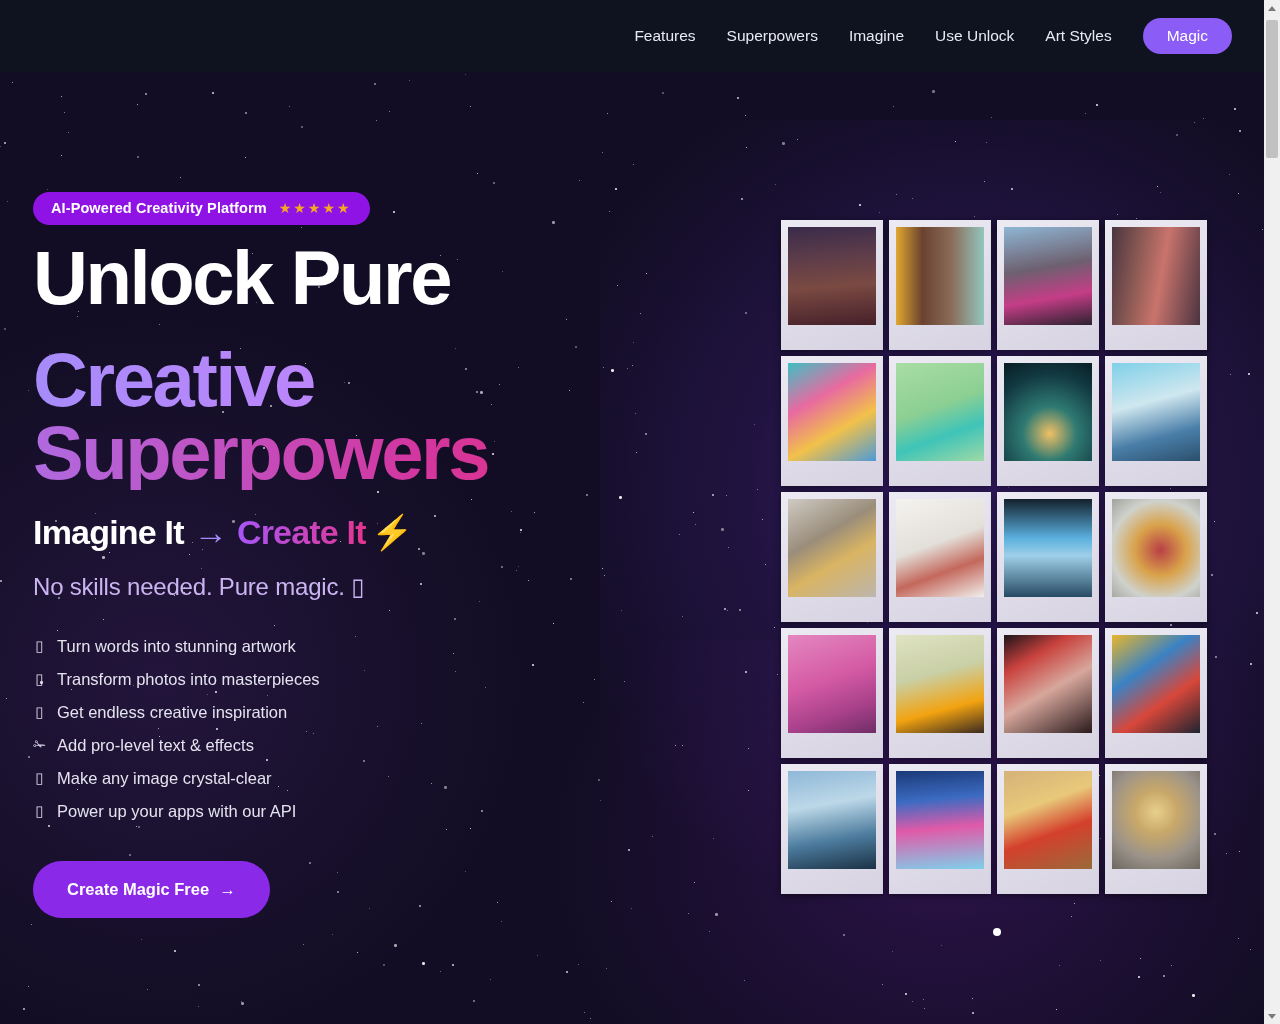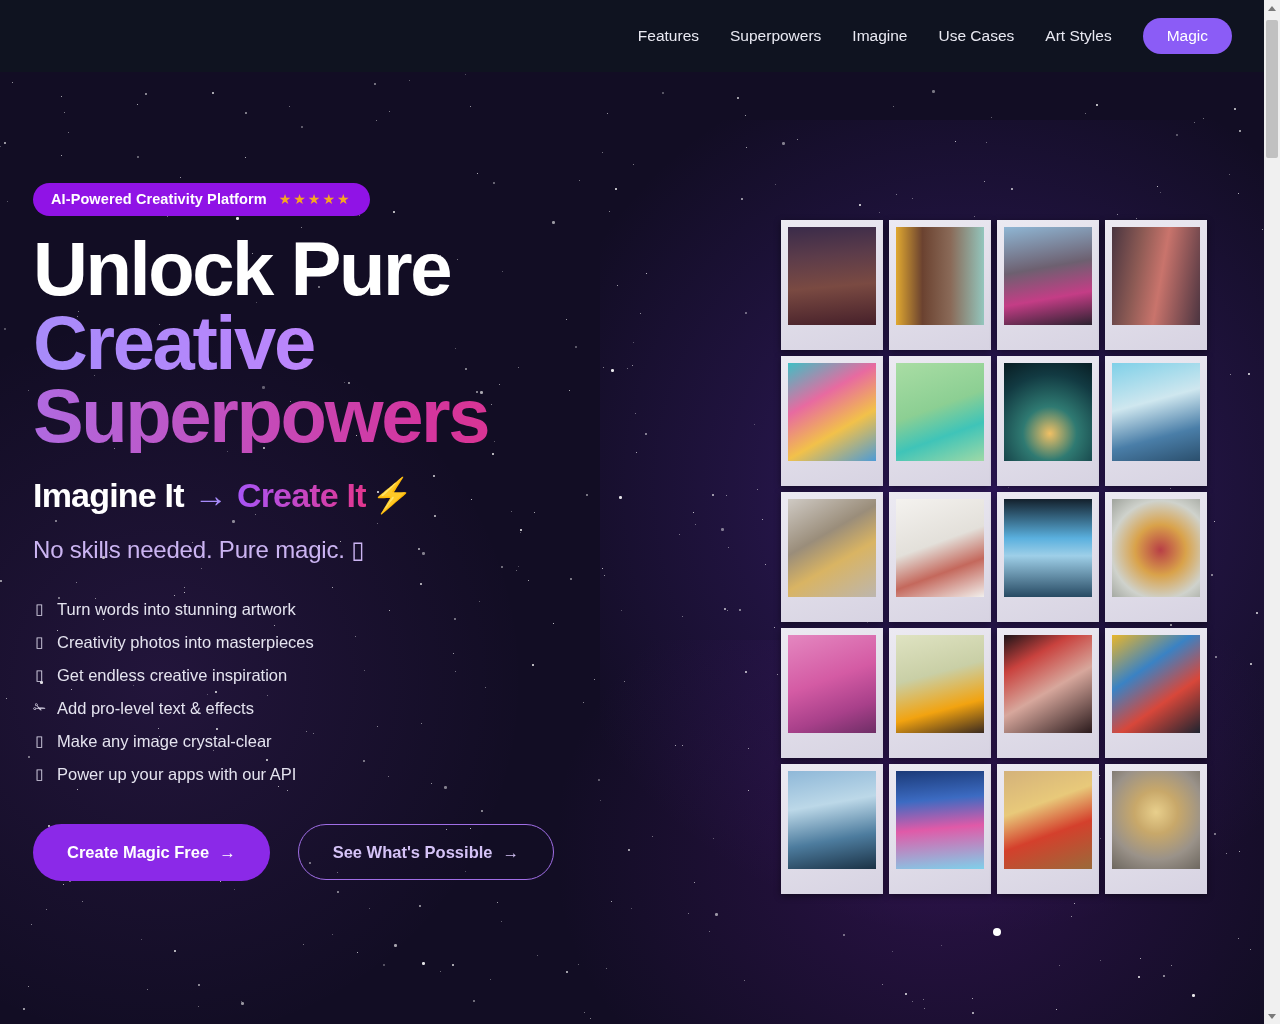--- a/index.html
+++ b/index.html
@@ -52,36 +52,36 @@
 
   .nav { margin-left:auto; display:flex; align-items:center; gap:31px; margin-right:32px; }
   .nav a { color:#e9e9f2; font-size:15.5px; text-decoration:none; white-space:nowrap; }
   .login-btn {
     background:#8b5cf6; color:#ffffff; font-size:15.5px;
     padding:10px 24px; border-radius:999px; border:none; cursor:pointer;
     font-family:inherit; line-height:1;
   }
 
   
-  .hero-left { position:absolute; left:33px; top:183px; width:700px; z-index:10; }
+  .hero-left { position:absolute; left:33px; top:192px; width:700px; z-index:10; }
 
   .badge {
     display:inline-flex; align-items:center; gap:12px;
     background:#9013e6; border-radius:999px;
     padding:8px 18px 9px 18px; margin-bottom:16px;
   }
   .badge-text { font-size:14.5px; font-weight:bold; color:#ffffff; letter-spacing:0.1px; }
   .badge-stars { font-size:14px; color:#f5a623; letter-spacing:2px; }
 
   .headline { font-size:76px; line-height:0.97; font-weight:bold; letter-spacing:-2.4px; }
   .headline .l1 { color:#ffffff; display:block; }
   .headline .l2, .headline .l3 { display:block; }
   .grad-a {
     background:linear-gradient(90deg,#a78bfa 0%,#c084fc 48%,#d946a8 100%);
-    -webkit-background-clip:text; background-clip:text; color:transparent;
+    -webkit-background-clip:text; background-clip:text; color:transparent;margin-top:28px;
   }
   .grad-b {
     background:linear-gradient(90deg,#b06ae0 0%,#d3369f 55%,#ec2f6e 100%);
     -webkit-background-clip:text; background-clip:text; color:transparent;
   }
 
   .tagline { margin-top:24px; font-size:34px; font-weight:bold; letter-spacing:-0.8px; line-height:1.1; }
   .tagline .w { color:#ffffff; }
   .tagline .arrow { color:#a78bfa; font-weight:normal; margin:0 10px; }
   .tagline .grad-c {
@@ -89,21 +89,21 @@
     -webkit-background-clip:text; background-clip:text; color:transparent;
   }
   .tagline .bolt { color:#ffffff; margin-left:6px; }
 
   .subtitle { margin-top:21px; font-size:24px; color:#cbb4f2; letter-spacing:-0.2px; }
 
   .features { margin-top:36px; display:flex; flex-direction:column; gap:14px; }
   .feat { display:flex; align-items:center; gap:11px; font-size:16.5px; color:#e4e3ef; }
   .feat .fi { font-size:15px; color:#dcd8ea; width:13px; text-align:center; }
 
-  .ctas { margin-top:40px; display:flex; gap:28px; align-items:center; }
+  .ctas { margin-top:40px; display:flex; gap:36px; align-items:center; }
   .cta-primary {
     background:#8b29e8; color:#ffffff; border:none; cursor:pointer;
     font-family:inherit; font-size:16.5px; font-weight:bold;
     padding:19px 34px; border-radius:999px; white-space:nowrap;
   }
   .cta-primary .ar { font-weight:normal; margin-left:10px; }
   .cta-secondary {
     background:transparent; color:#d5c3f7; border:1.6px solid #a06ee6; cursor:pointer;
     font-family:inherit; font-size:16.5px; font-weight:bold;
     padding:17.5px 34px; border-radius:999px; white-space:nowrap;
@@ -572,21 +572,21 @@
       <i style="left:1085px;top:113px;width:1.2px;height:1.2px;opacity:0.52"></i>
       <i style="left:184px;top:587px;width:1.2px;height:1.2px;opacity:0.67"></i>
     </div>
 
   <div class="header">
 
     <nav class="nav">
       <a href="#">Features</a>
       <a href="#">Superpowers</a>
       <a href="#">Imagine</a>
-      <a href="#">Use Cases</a>
+      <a href="#">Use Unlock</a>
       <a href="#">Art Styles</a>
       <button class="login-btn">Magic</button>
     </nav>
   </div>
 
   <div class="hero-left">
 
     <div class="badge">
       <span class="badge-text">AI-Powered Creativity Platform</span>
       <span class="badge-stars">★★★★★</span>
@@ -604,21 +604,21 @@
 
     <div class="subtitle">No skills needed. Pure magic. ▯</div>
 
     <div class="features">
       <div class="feat">
         <span class="fi">▯</span>
         <span>Turn words into stunning artwork</span>
       </div>
       <div class="feat">
         <span class="fi">▯</span>
-        <span>Creativity photos into masterpieces</span>
+        <span>Transform photos into masterpieces</span>
       </div>
       <div class="feat">
         <span class="fi">▯</span>
         <span>Get endless creative inspiration</span>
       </div>
       <div class="feat">
         <span class="fi">✁</span>
         <span>Add pro-level text &amp; effects</span>
       </div>
       <div class="feat">
@@ -628,23 +628,20 @@
       <div class="feat">
         <span class="fi">▯</span>
         <span>Power up your apps with our API</span>
       </div>
     </div>
 
     <div class="ctas">
       <button class="cta-primary">
         <span>Create Magic Free</span><span class="ar">→</span>
       </button>
-      <button class="cta-secondary">
-        <span>See What's Possible</span><span class="ar">→</span>
-      </button>
     </div>
   </div>
 
   <div class="gallery-wrap">
     <div class="gallery" id="gallery">
         <div class="pcard">
           <div class="pimg" style="background:linear-gradient(175deg,#3a2b4a 0%,#5c3c4a 30%,#7a4a42 60%,#46202a 100%)"></div>
         </div>
         <div class="pcard">
           <div class="pimg" style="background:linear-gradient(90deg,#e0a830 0%,#6b4230 30%,#8a6a58 62%,#93c6bd 100%)"></div>

